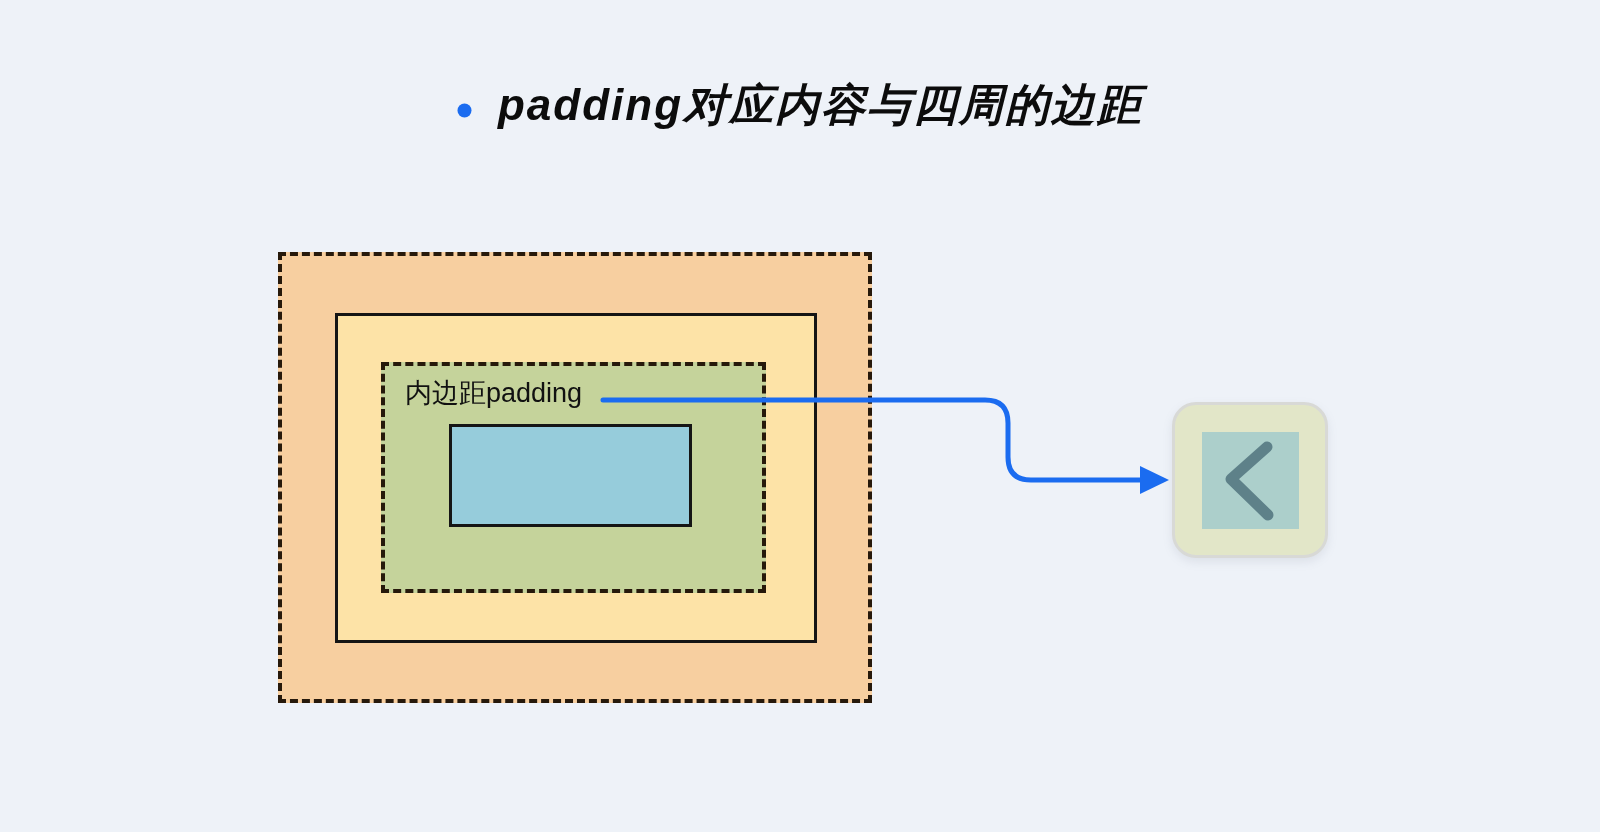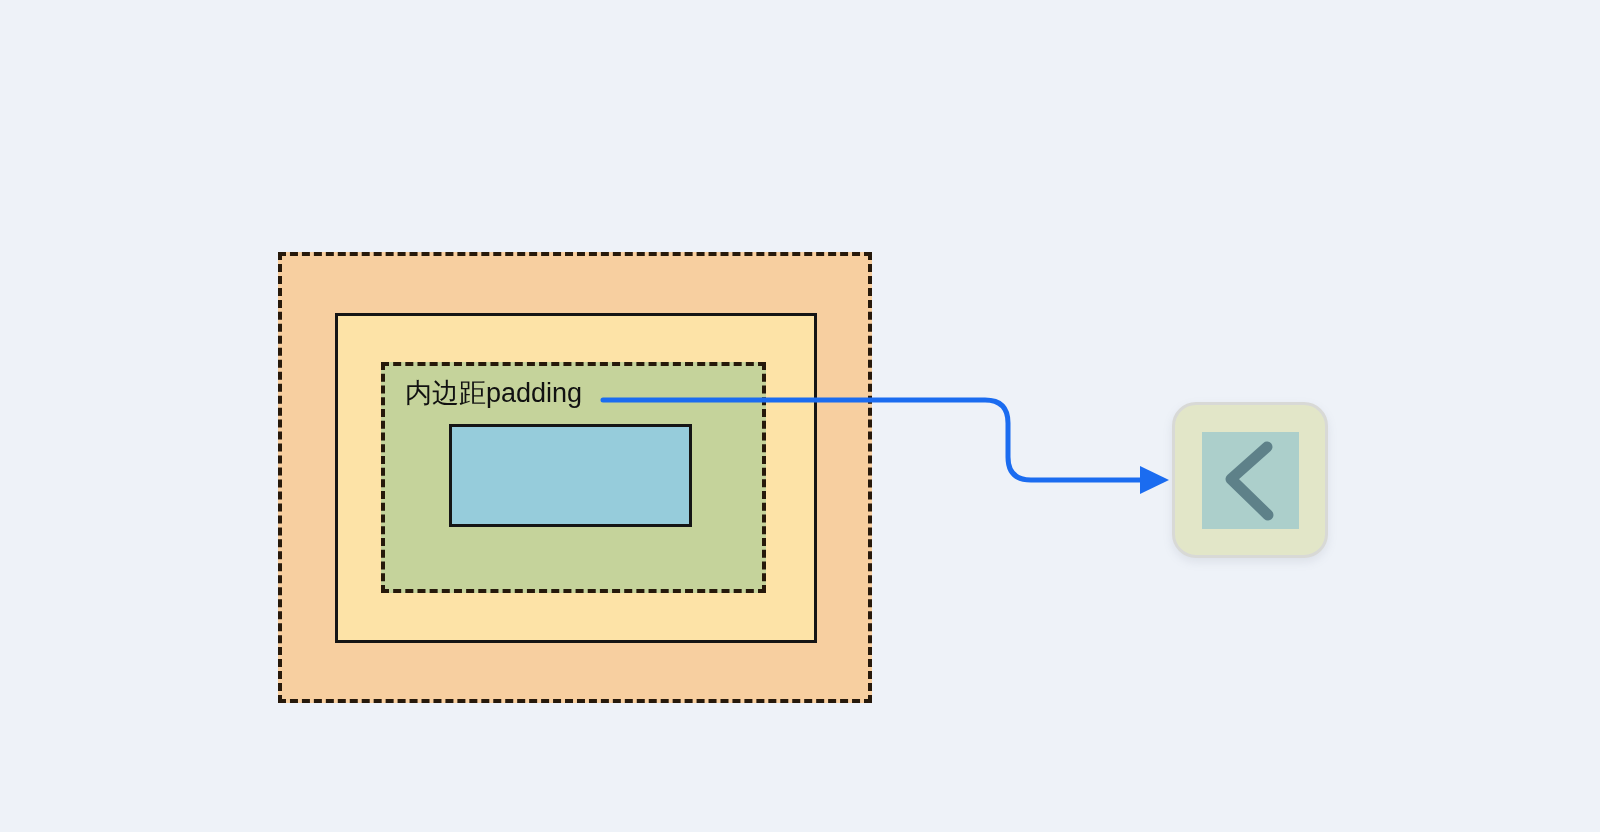--- a/index.html
+++ b/index.html
@@ -81,20 +81,26 @@
     background: #accfcb;
     display: flex; align-items: center; justify-content: center;
   }
   .chevron-svg { width: 97px; height: 97px; display: block; }
 </style>
 </head>
 <body>
 
 <div class="stage">
 
+  <header class="title-row">
+    <svg class="bullet-svg" viewBox="0 0 15 15">
+      <circle cx="7.5" cy="7.5" r="7" fill="#1b6cf0"></circle>
+    </svg>
+    <h1 class="page-title">padding对应内容与四周的边距</h1>
+  </header>
 
   <div class="bm-box margin-box">
     <div class="bm-box border-box">
       <div class="bm-box padding-box">
         <span class="padding-label">内边距padding</span>
         <div class="bm-box content-box"></div>
       </div>
     </div>
   </div>
 

